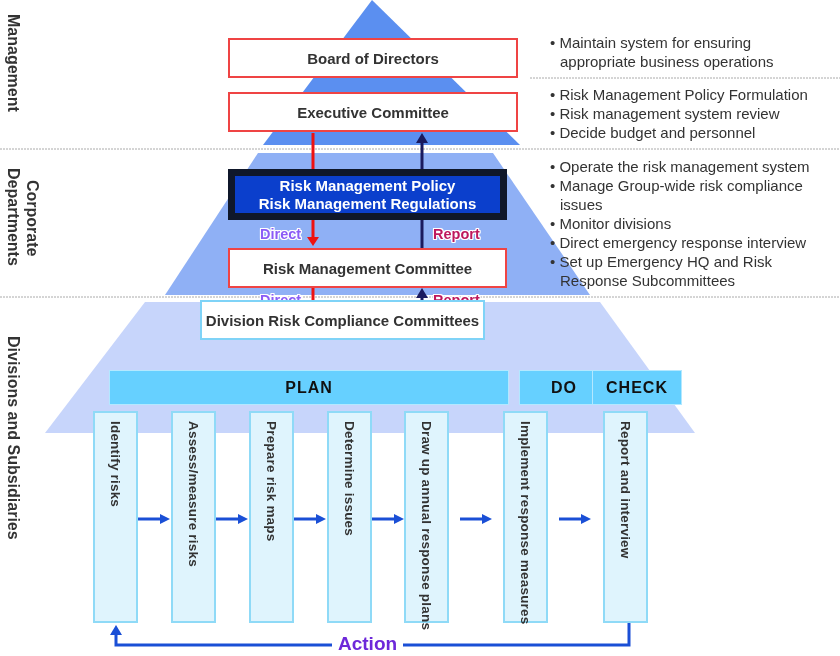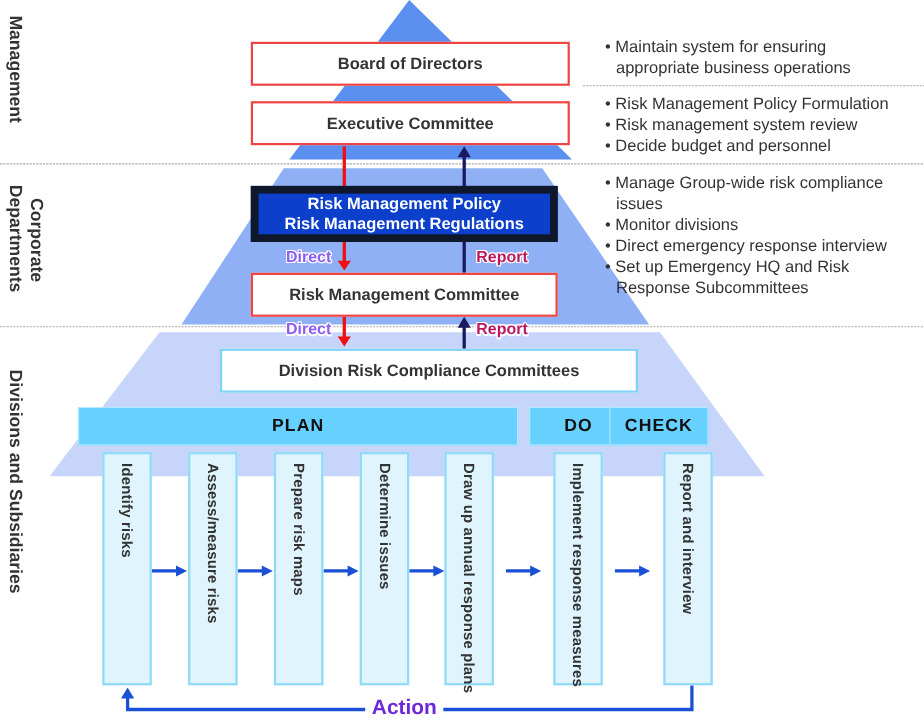--- a/index.html
+++ b/index.html
@@ -6,21 +6,21 @@
   body { width:840px; height:656px; position:relative; overflow:hidden;
          font-family:"Liberation Sans", "DejaVu Sans", sans-serif; color:#333; }
   svg.bg { position:absolute; left:0; top:0; }
   .box { position:absolute; box-sizing:border-box; display:flex; align-items:center; justify-content:center;
          font-weight:bold; font-size:15px; color:#333; text-align:center; }
   .white-box { background:#fff; border:2px solid #ef4444; }
   .white-box2 { background:#fff; border:2px solid #7fd3f7; }
   .policy-box { background:#0b3fcc; border:7px solid #0f172a; color:#fff; line-height:18px; flex-direction:column; }
   .phase { position:absolute; box-sizing:border-box; background:#66d0ff; border:1px solid #b3e8ff;
            display:flex; align-items:center; justify-content:center; font-weight:bold; font-size:16px;
-           letter-spacing:1px; color:#111; }
+           letter-spacing:1px; color:#111;margin-left:38px; }
   .step { position:absolute; box-sizing:border-box; background:#dff4fd; border:2px solid #8fdaf7; width:45px; top:411px; height:212px; }
   .step span { position:absolute; left:50%; top:8px; writing-mode:vertical-rl; transform:translateX(-50%);
                font-size:13.5px; color:#333; white-space:nowrap; font-weight:bold; letter-spacing:0.2px; }
   .sidelabel { position:absolute; writing-mode:vertical-rl; font-weight:bold; font-size:16px; color:#333; white-space:nowrap; }
   .bullets { position:absolute; left:550px; font-size:15px; color:#333; line-height:19px; }
   .bullets div { padding-left:10px; text-indent:-10px; }
   .bullets div::before { content:"• "; }
   .flowlabel { position:absolute; font-weight:bold; font-size:14.5px; color:#8b5cf6;
                text-shadow: -1px -1px 0 #fff, 1px -1px 0 #fff, -1px 1px 0 #fff, 1px 1px 0 #fff, 0 1px 0 #fff, 0 -1px 0 #fff, 1px 0 0 #fff, -1px 0 0 #fff; }
   .flowlabel.report { color:#be185d; }
@@ -90,21 +90,21 @@
 </div>
 <div class="box white-box" style="left:228px; top:248px; width:279px; height:40px;">
   <span>Risk Management Committee</span>
 </div>
 
 <div class="flowlabel" style="left:260px; top:226px;">Direct</div>
 <div class="flowlabel report" style="left:433px; top:226px;">Report</div>
 <div class="flowlabel" style="left:260px; top:292px;">Direct</div>
 <div class="flowlabel report" style="left:433px; top:292px;">Report</div>
 
-<div class="box white-box2" style="left:200px; top:317px; width:380px; height:40px;">
+<div class="box white-box2" style="left:200px; top:300px; width:285px; height:40px;">
   <span>Division Risk Compliance Committees</span>
 </div>
 
 <div class="phase" style="left:71px; top:370px; width:400px; height:35px;">
   <span>PLAN</span>
 </div>
 <div class="phase" style="left:481px; top:370px; width:90px; height:35px;">
   <span>DO</span>
 </div>
 <div class="phase" style="left:554px; top:370px; width:90px; height:35px;">
@@ -137,17 +137,18 @@
 
 <div class="bullets" style="top:33px; width:280px;">
   <div>Maintain system for ensuring appropriate business operations</div>
 </div>
 <div class="bullets" style="top:85px; width:290px;">
   <div>Risk Management Policy Formulation</div>
   <div>Risk management system review</div>
   <div>Decide budget and personnel</div>
 </div>
 <div class="bullets" style="top:157px; width:290px;">
+  <div>Operate the risk management system</div>
   <div>Manage Group-wide risk compliance issues</div>
   <div>Monitor divisions</div>
   <div>Direct emergency response interview</div>
   <div>Set up Emergency HQ and Risk Response Subcommittees</div>
 </div>
 
 </body></html>

